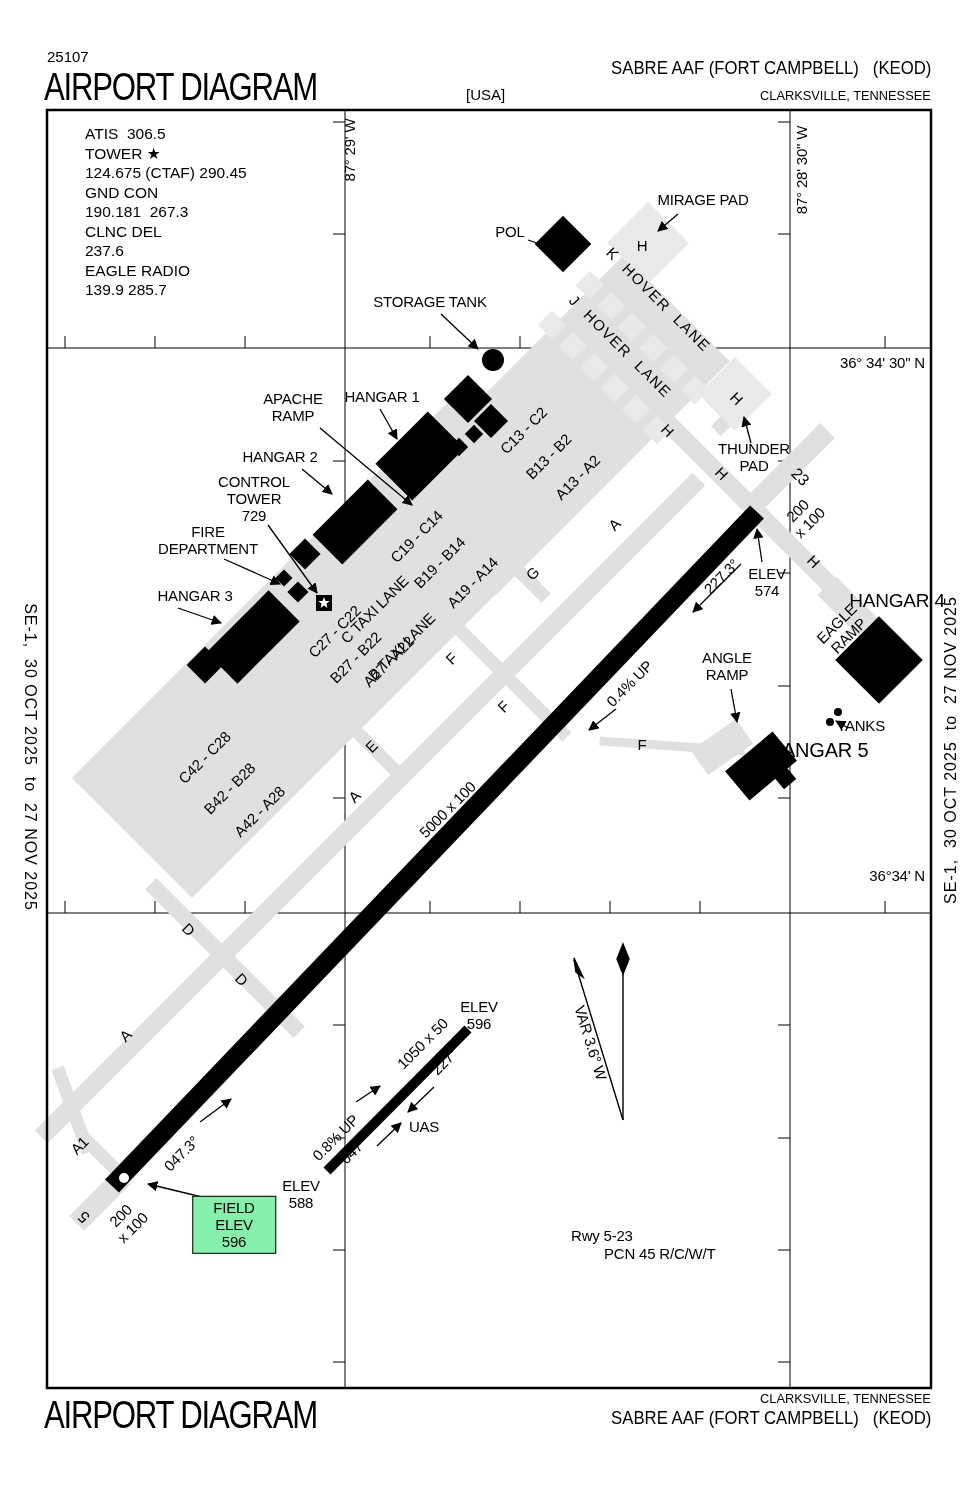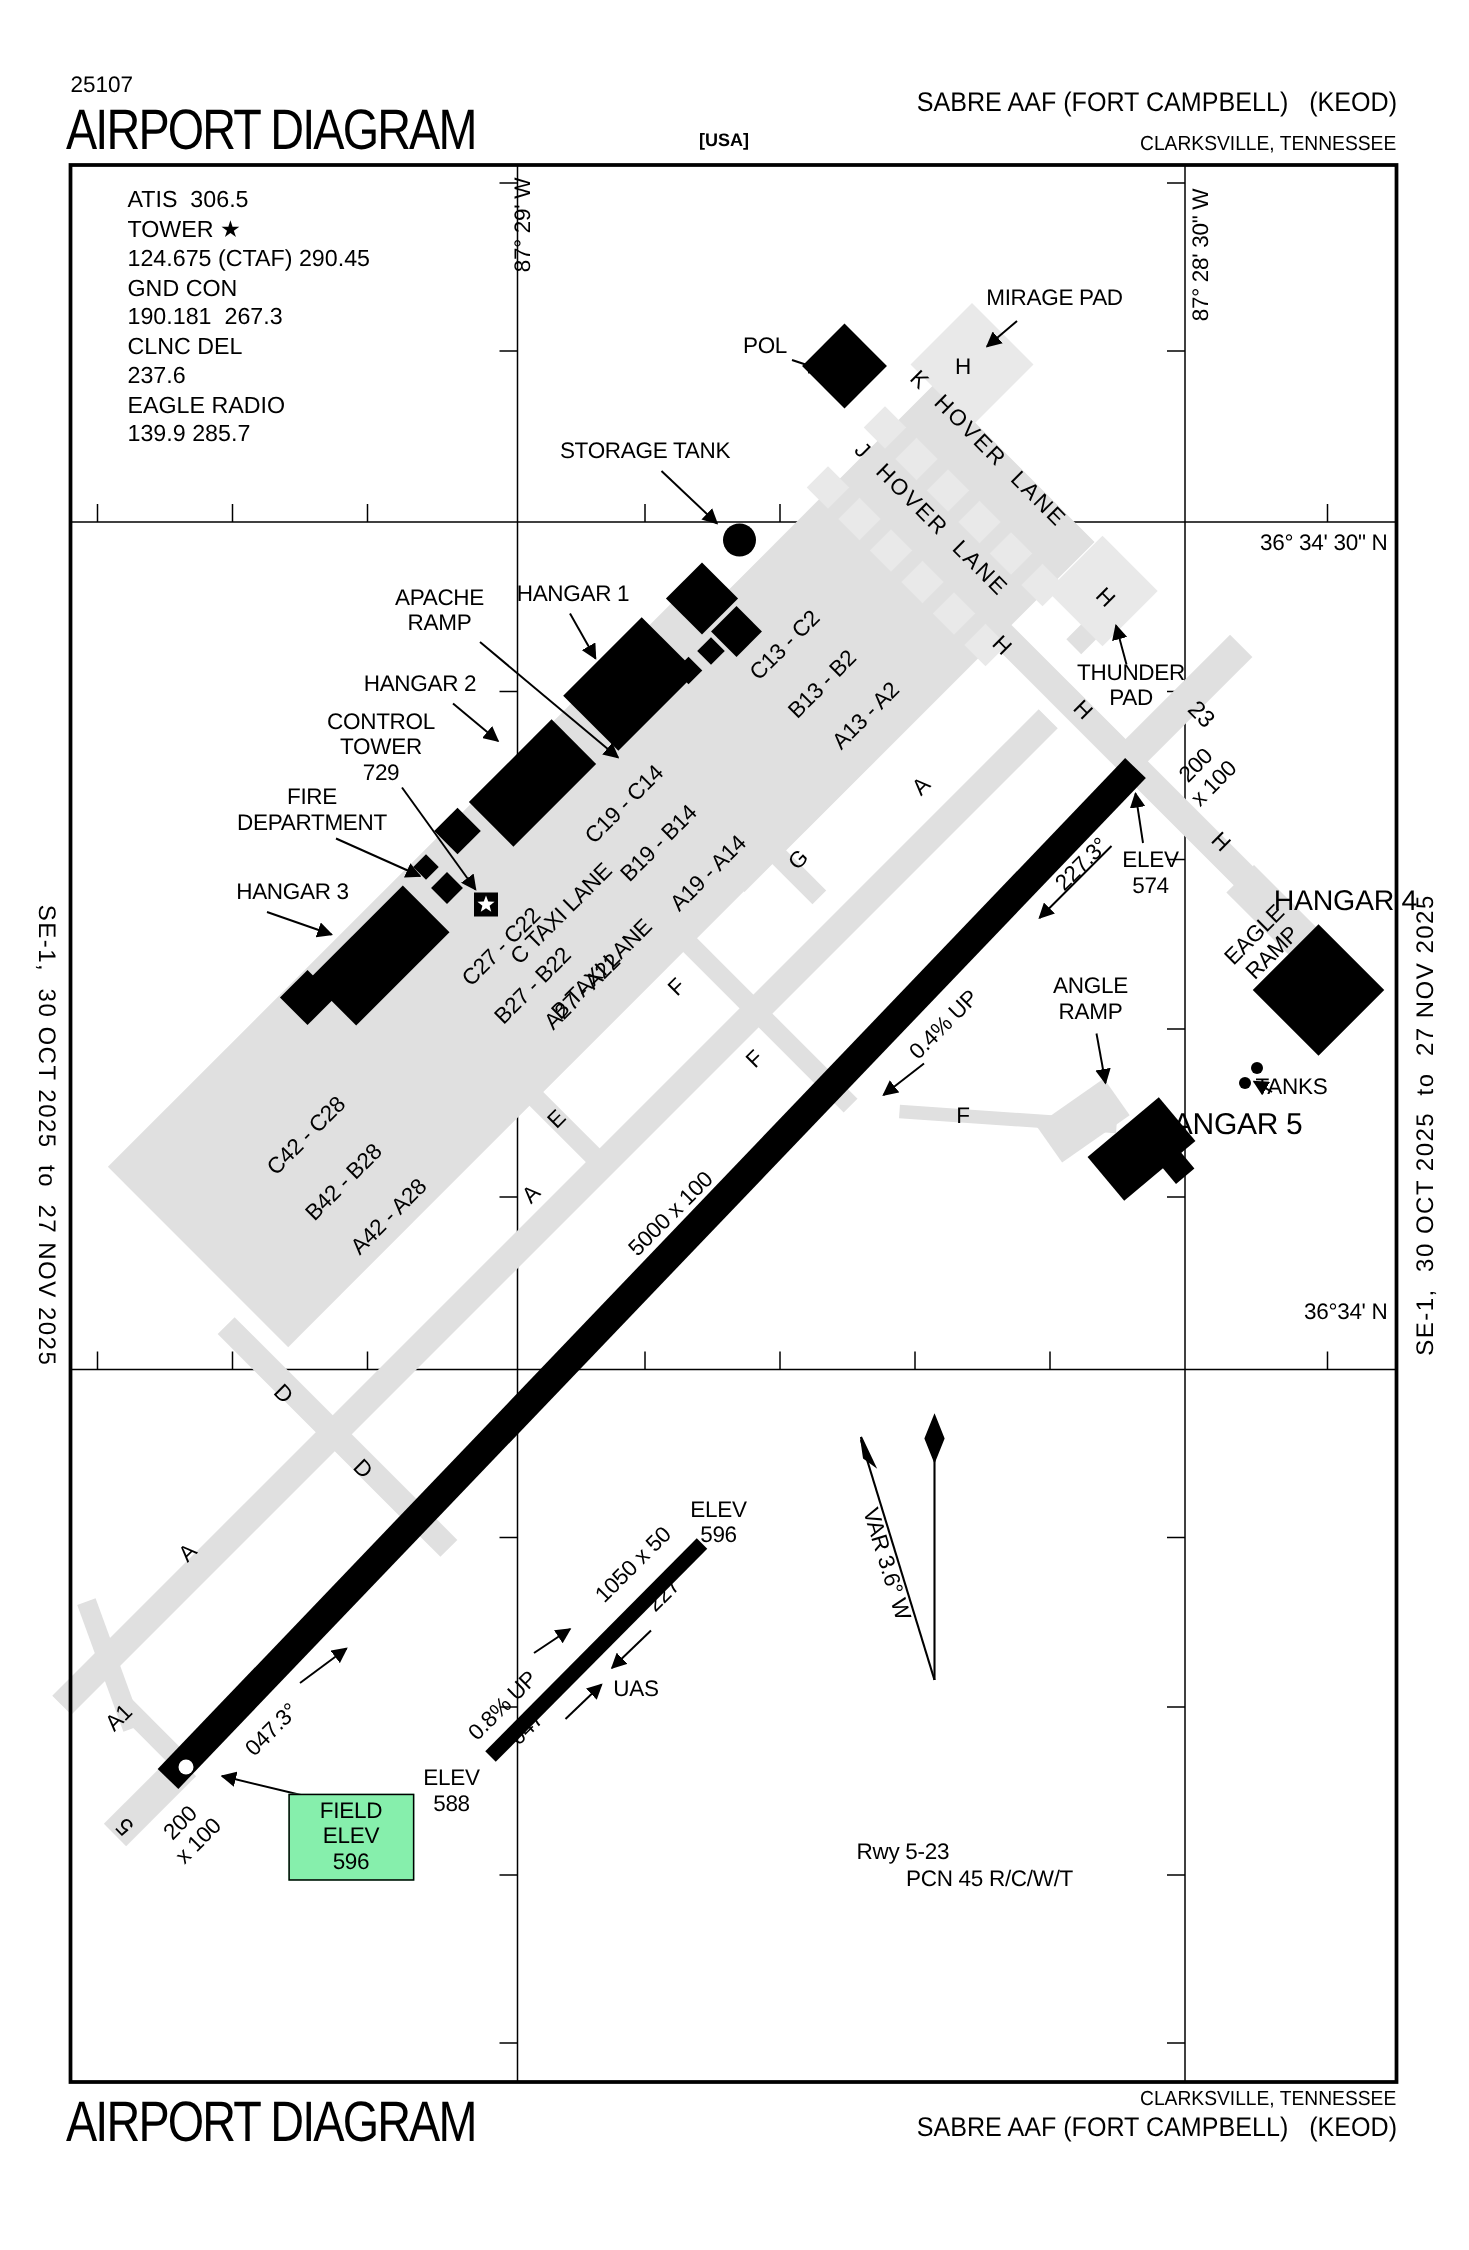--- a/index.html
+++ b/index.html
@@ -168,21 +168,21 @@
       <polygon points="623,944 629,959 623,974 617,959"></polygon>
       <line x1="623" y1="1120" x2="574" y2="960"></line>
       <polygon points="574,958 583,977 576,972"></polygon>
     </g>
 
     <rect x="47" y="110" width="884" height="1278" fill="none" stroke="#000" stroke-width="2.5"></rect>
   </svg>
 
   <div class="abs" style="left:47px;top:48px;font-size:15px;">25107</div>
   <div class="abs big-title" style="left:44px;top:66px;">AIRPORT DIAGRAM</div>
-  <div class="abs" style="left:466px;top:86px;font-size:12px;font-weight:bold;">[USA]</div>
+  <div class="abs" style="left:466px;top:86px;font-size:15px;">[USA]</div>
   <div class="abs apt-name" style="right:48px;top:58px;">SABRE AAF (FORT CAMPBELL)   (KEOD)</div>
   <div class="abs city" style="right:48px;top:88px;">CLARKSVILLE, TENNESSEE</div>
 
   <div class="comm"><div>ATIS  306.5</div><div>TOWER ★</div><div>124.675 (CTAF) 290.45</div><div>GND CON</div><div>190.181  267.3</div><div>CLNC DEL</div><div>237.6</div><div>EAGLE RADIO</div><div>139.9 285.7</div></div>
 
   <div class="margin-note" style="left:30px;top:757px;transform:translate(-50%,-50%) rotate(90deg);">SE-1,  30 OCT 2025  to  27 NOV 2025</div>
   <div class="margin-note" style="left:951px;top:750px;transform:translate(-50%,-50%) rotate(-90deg);">SE-1,  30 OCT 2025  to  27 NOV 2025</div>
 
   <div class="abs" style="left:0;top:0;width:979px;height:1500px;">
       <div class="lbl" style="left: 925px; top: 363px; font-size: 15px; transform: translate(-100%, -50%) rotate(0deg);">36° 34' 30" N</div>

